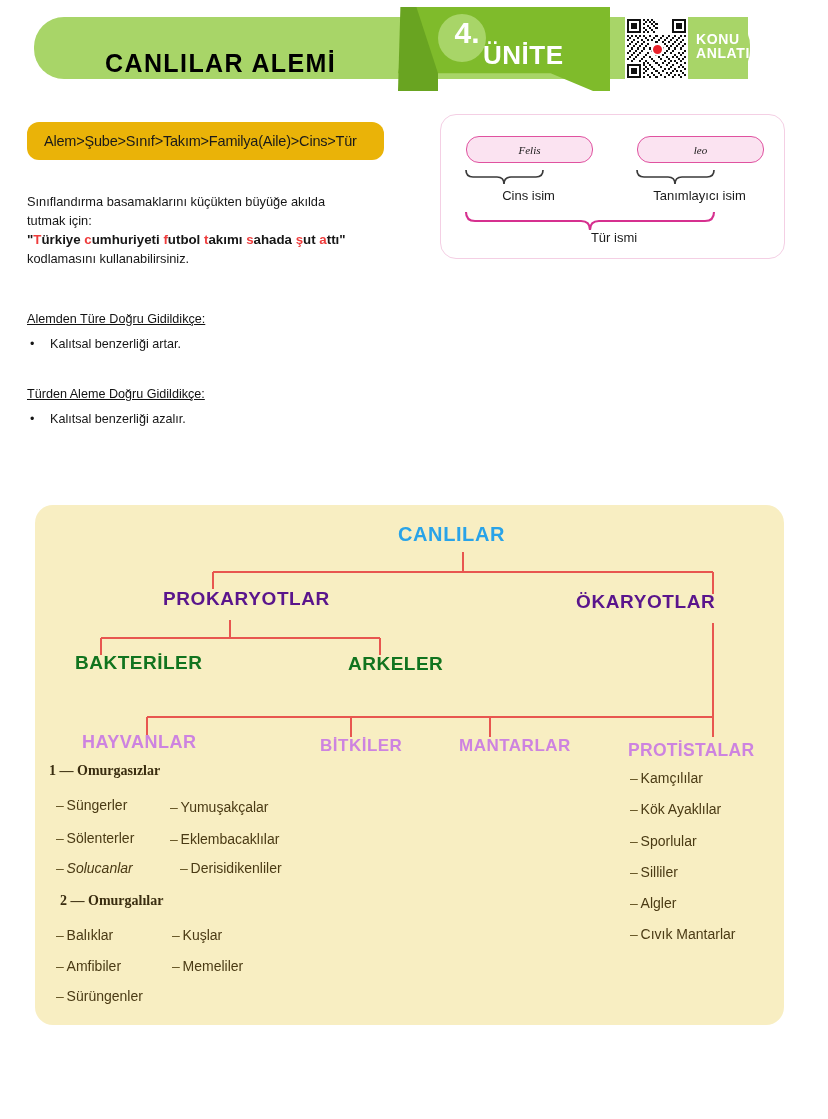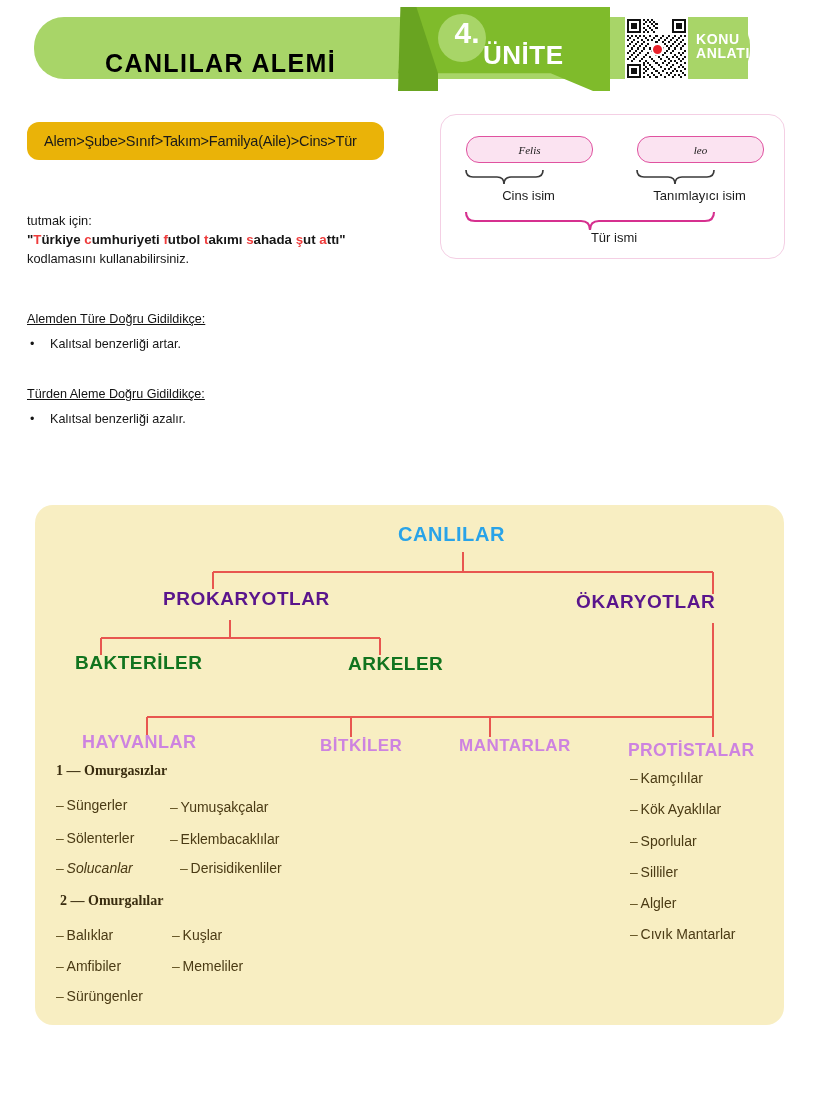--- a/index.html
+++ b/index.html
@@ -121,21 +121,21 @@
   #n-bakt{left:75px;top:652px;font-size:19px;color:#11741f;letter-spacing:0.5px;}
   #n-ark{left:348px;top:653px;font-size:19px;color:#11741f;letter-spacing:0.5px;}
   #n-hay{left:82px;top:732px;font-size:18px;color:#cd83e0;letter-spacing:0.5px;}
   #n-bit{left:320px;top:736px;font-size:17px;color:#cd83e0;letter-spacing:0.5px;}
   #n-man{left:459px;top:736px;font-size:17px;color:#cd83e0;letter-spacing:0.5px;}
   #n-pro{left:628px;top:740px;font-size:17.5px;color:#cd83e0;letter-spacing:0.3px;}
 
   
   .grp-head{position:absolute;font-size:14px;font-weight:bold;color:#3a2d10;
     font-family:"Liberation Serif",serif;white-space:nowrap;}
-  #gh1{left:56px;top:763px;}
+  #gh1{left:49px;top:763px;}
   #gh2{left:60px;top:893px;}
 
   .li{position:absolute;font-size:14px;color:#4a3a14;white-space:nowrap;
       font-family:"Liberation Sans",sans-serif;}
   .li::before{content:"\2013\2009";color:#6a5a2a;}
 
   
   .pli{position:absolute;left:630px;font-size:14px;color:#4a3a14;white-space:nowrap;}
   .pli::before{content:"\2013\2009";color:#6a5a2a;}
 
@@ -366,21 +366,21 @@
     <span>KONU</span><br>
     <span>ANLATIMI</span>
   </div>
 </div>
 
 <div class="crumb">
   <span>Alem&gt;Şube&gt;Sınıf&gt;Takım&gt;Familya(Aile)&gt;Cins&gt;Tür</span>
 </div>
 
 <div class="prose">
-  <br>
+  <span>Sınıflandırma basamaklarını küçükten büyüğe akılda</span><br>
   <span>tutmak için:</span><br>
   <span class="mnemonic" id="mnemonic-sentence">"<span class="r">T</span><span>ürkiye </span><span class="r">c</span><span>umhuriyeti </span><span class="r">f</span><span>utbol </span><span class="r">t</span><span>akımı </span><span class="r">s</span><span>ahada </span><span class="r">ş</span><span>ut </span><span class="r">a</span><span>ttı</span>"</span><br>
   <span>kodlamasını kullanabilirsiniz.</span>
 </div>
 
 <div class="sub-head" id="sh1">Alemden Türe Doğru Gidildikçe:</div>
 <div class="bullet-row" id="br1">
   <span class="dot">•</span><span>Kalıtsal benzerliği artar.</span>
 </div>
 

